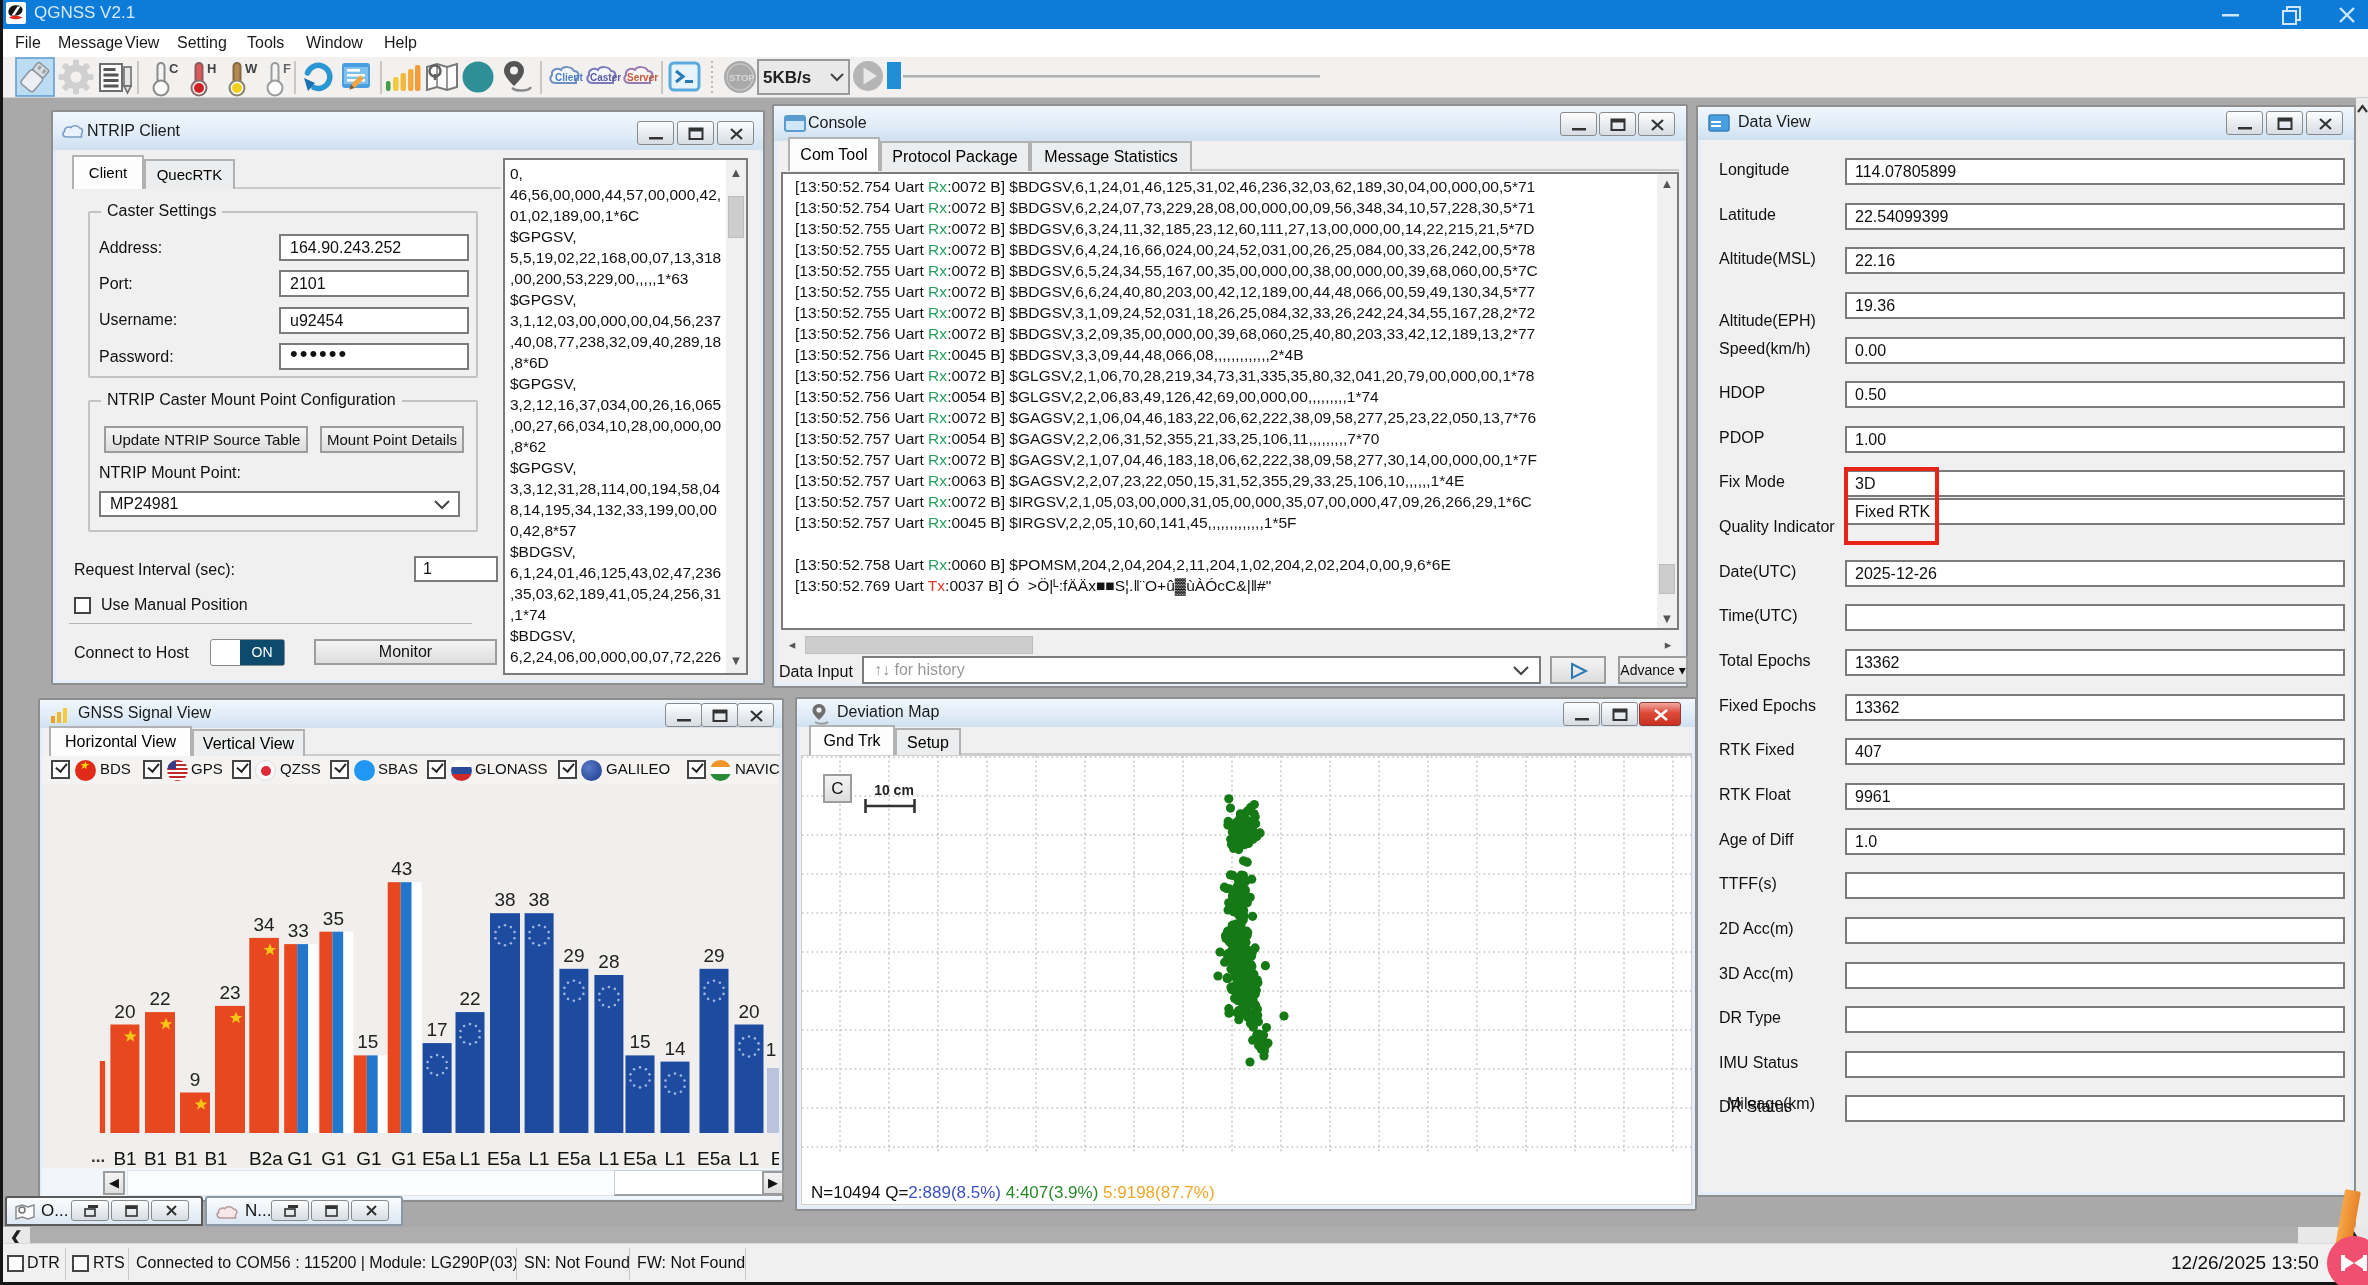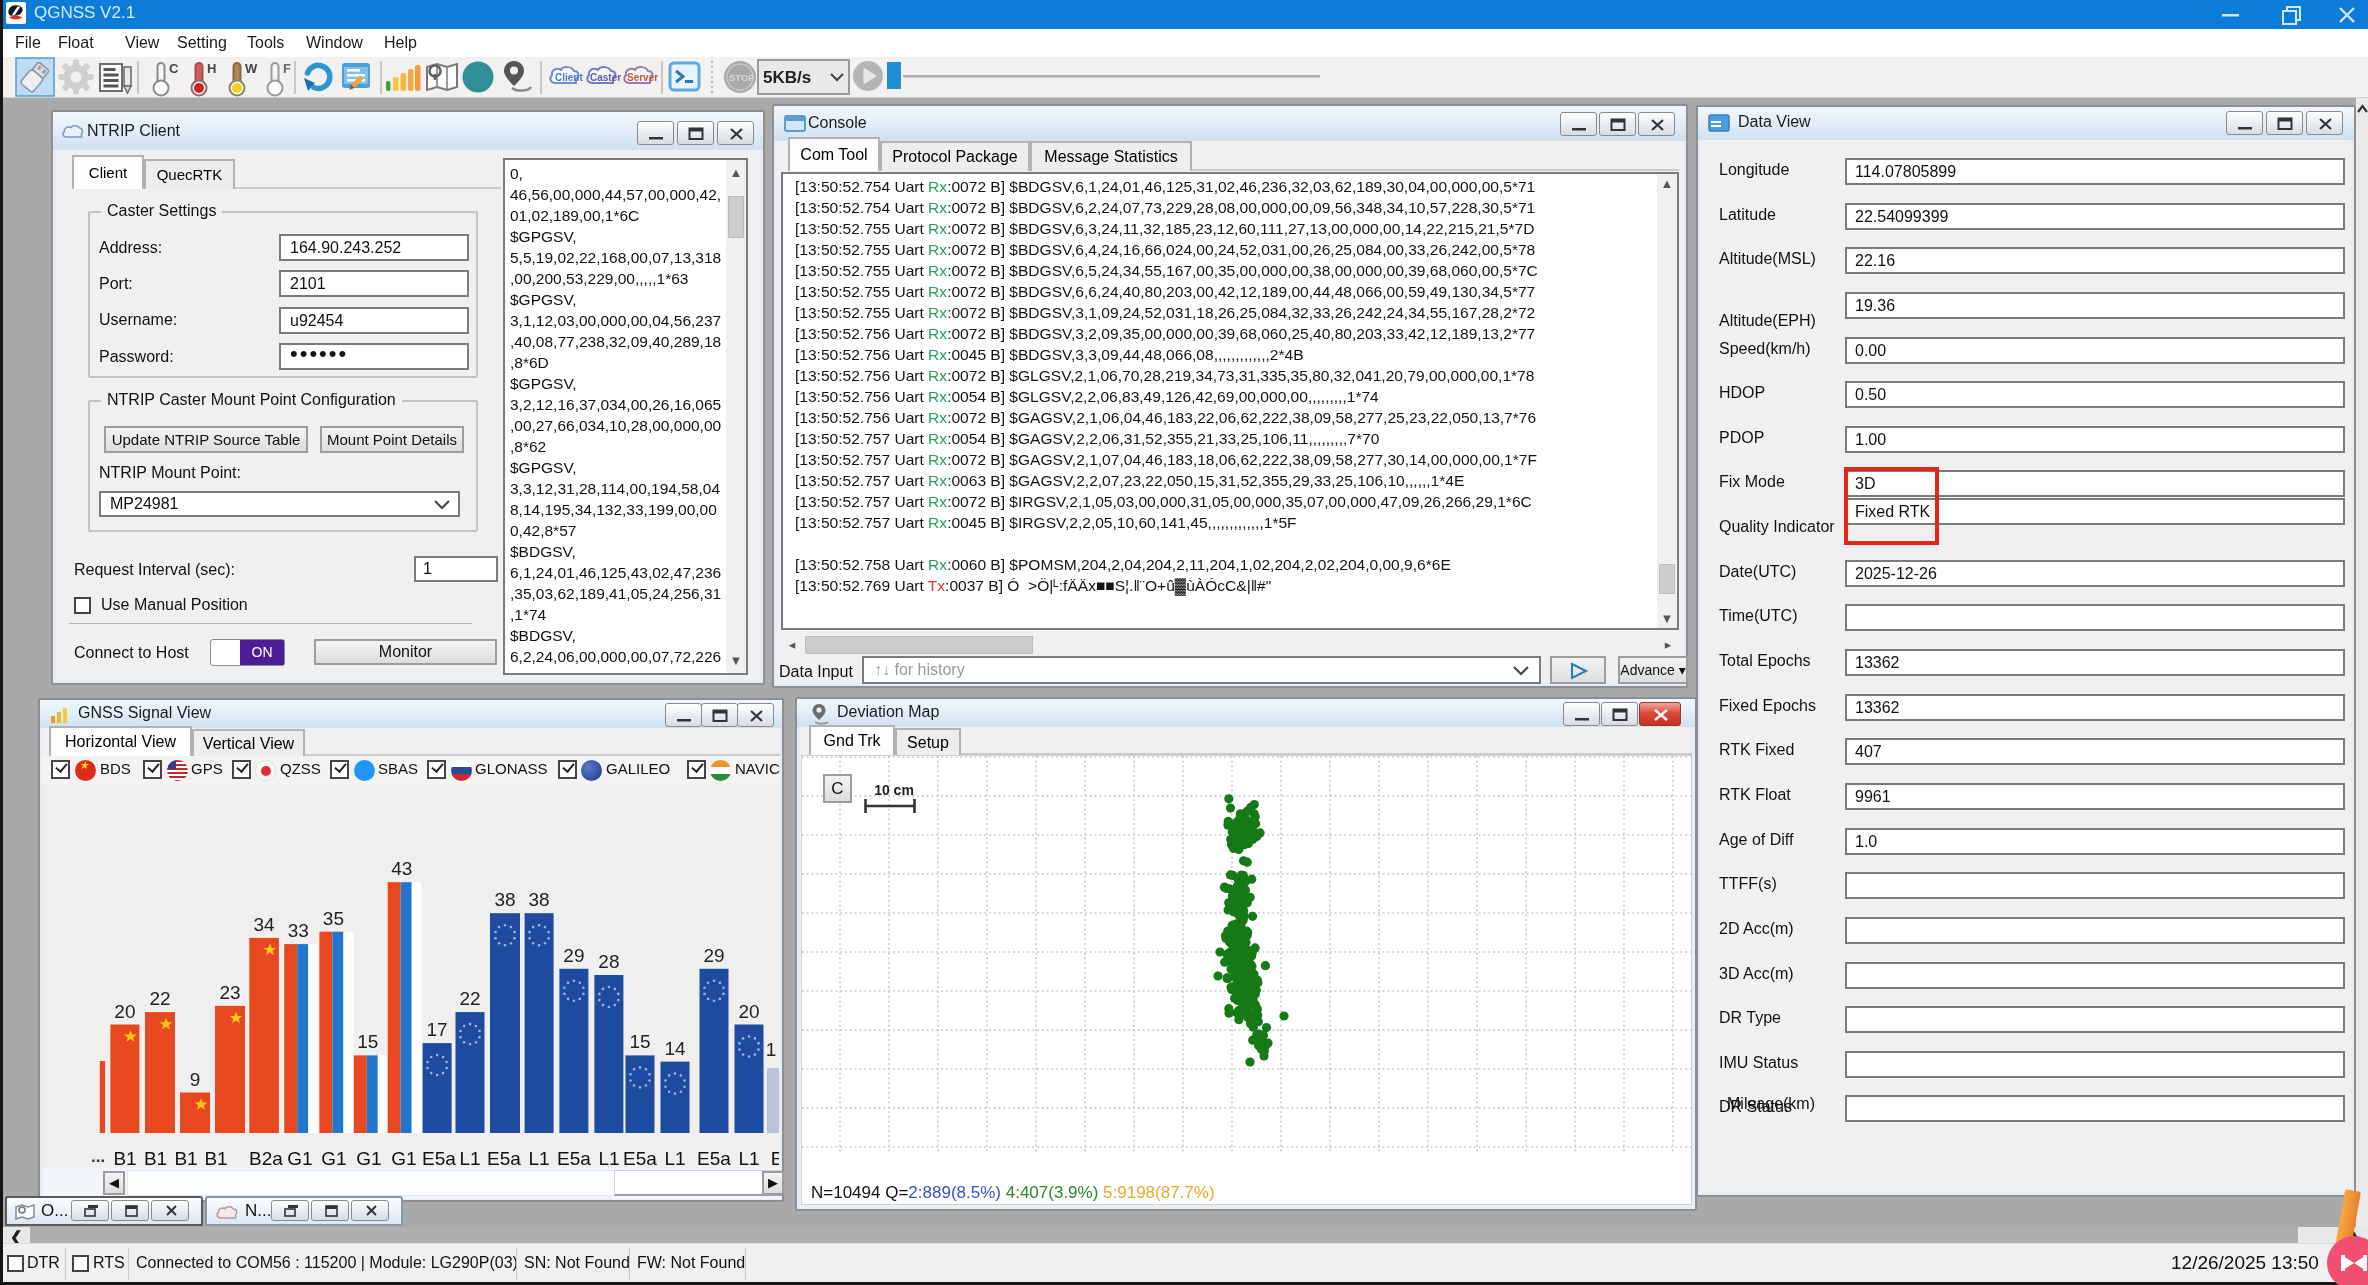--- a/index.html
+++ b/index.html
@@ -55,21 +55,21 @@
   <div class="tbtn" style="left:2270px;"><svg width="46" height="29">
         <rect x="17" y="7" width="13" height="13" fill="none" stroke="#cfe7fa" stroke-width="2"></rect>
         <rect x="13" y="11" width="13" height="13" fill="#0d7bd8" stroke="#cfe7fa" stroke-width="2"></rect>
       </svg></div>
   <div class="tbtn" style="left:2324px;"><svg width="46" height="29">
         <path d="M16 8 L30 22 M30 8 L16 22" stroke="#cfe7fa" stroke-width="2.4"></path>
       </svg></div>
 </div>
 <div id="menubar">
   <span style="left:15px;">File</span>
-  <span style="left:58px;">Float</span>
+  <span style="left:58px;">Message</span>
   <span style="left:125px;">View</span>
   <span style="left:177px;">Setting</span>
   <span style="left:247px;">Tools</span>
   <span style="left:306px;">Window</span>
   <span style="left:384px;">Help</span>
 </div>
 <div id="toolbar">
 <svg width="2368" height="41" viewBox="0 0 2368 41">
 
   <rect x="16" y="1" width="38" height="38" fill="#bcdcf4" stroke="#5a9bd0" stroke-width="1.5"></rect>
@@ -265,21 +265,21 @@
           <path d="M1 1 L8 8 L15 1" fill="none" stroke="#444" stroke-width="2"></path>
         </svg></div>
 
   <div class="lbl" style="left:21px;top:449px;">Request Interval (sec):</div>
   <div class="inp" style="left:361px;top:444px;width:84px;height:26px;line-height:22px;padding-left:7px;">1</div>
   <div class="cb" style="left:21px;top:485px;"></div>
   <div class="lbl" style="left:48px;top:484px;">Use Manual Position</div>
   <div style="position:absolute;left:16px;top:511px;width:403px;height:1px;background:#b5b5b5;"></div>
   <div class="lbl" style="left:21px;top:532px;">Connect to Host</div>
   <div style="position:absolute;left:157px;top:527px;width:75px;height:27px;border:1px solid #8a8a8a;border-radius:3px;background:#fff;">
-    <div style="position:absolute;right:0;top:0;width:44px;height:25px;background:#4c1d95;color:#fff;font-size:14px;text-align:center;line-height:25px;">ON</div>
+    <div style="position:absolute;right:0;top:0;width:44px;height:25px;background:#0c4a6e;color:#fff;font-size:14px;text-align:center;line-height:25px;">ON</div>
   </div>
   <div class="btn" style="left:261px;top:527px;width:183px;height:26px;line-height:22px;">Monitor</div>
 
   <div style="position:absolute;left:450px;top:46px;width:245px;height:517px;background:#fff;border:2px solid #7b7b7b;font-size:15.5px;line-height:21px;color:#111;">
     <div style="position:absolute;left:5px;top:3px;white-space:pre;">0,
 46,56,00,000,44,57,00,000,42,
 01,02,189,00,1*6C
 $GPGSV,
 5,5,19,02,22,168,00,07,13,318
 ,00,200,53,229,00,,,,,1*63

